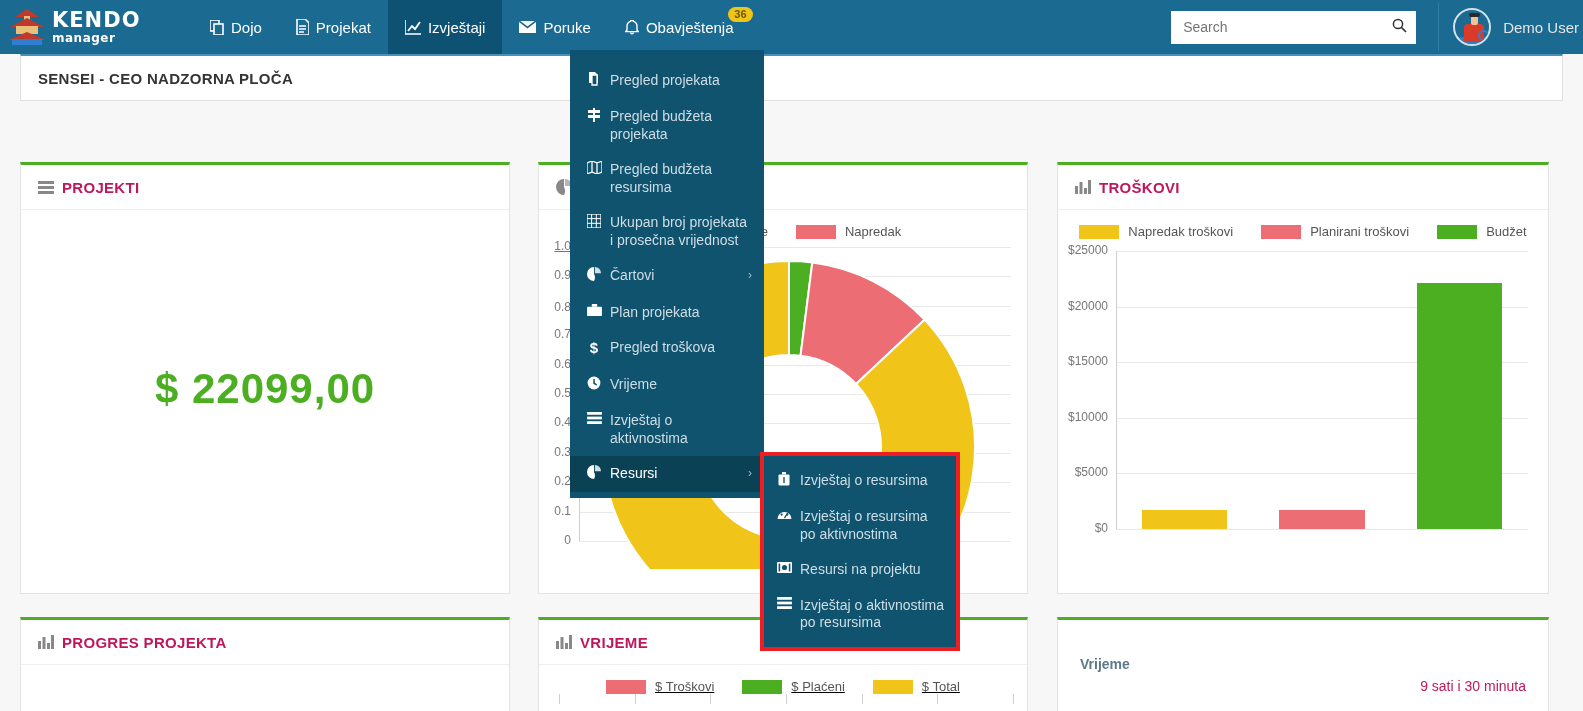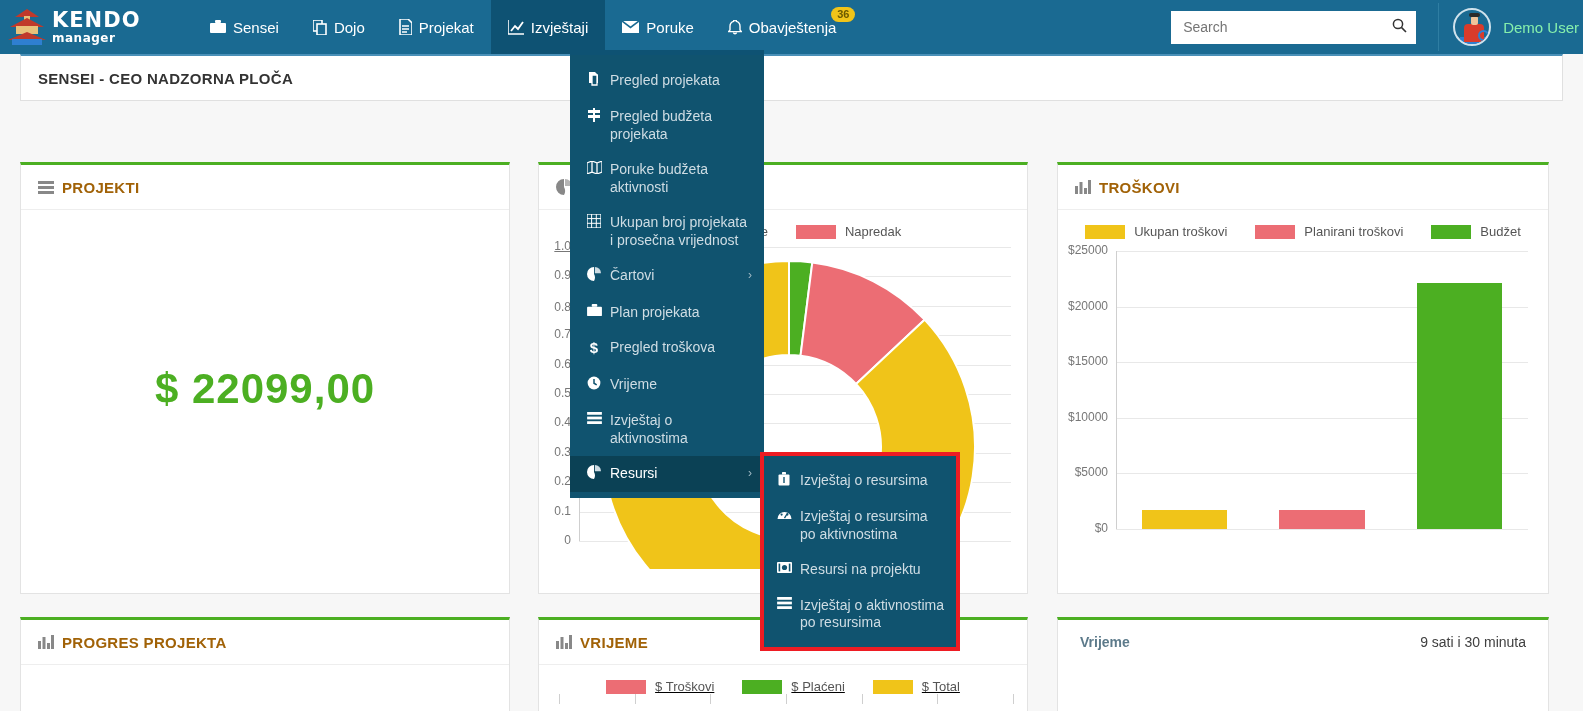--- a/index.html
+++ b/index.html
@@ -69,21 +69,21 @@
   .avatar {
     width: 38px; height: 38px; border-radius: 50%;
     background: #1a6a92; border: 2px solid #cfe2ec;
     position: relative; overflow: hidden; flex: 0 0 auto;
   }
   .av-body { position:absolute; left:9px; top:14px; width:20px; height:18px; background:#d93b2b; border-radius:4px 4px 0 0;}
   .av-head { position:absolute; left:16px; top:6px; width:7px; height:9px; background:#f0c39a; border-radius:2px;}
   .av-hat  { position:absolute; left:14px; top:3px; width:11px; height:4px; background:#2b2b2b; border-radius:2px;}
   .av-base { position:absolute; left:5px; top:27px; width:28px; height:9px; background:#2f7fd0;}
   .av-circ { position:absolute; left:23px; top:20px; width:11px; height:11px; border:2px solid #2f7fd0; border-radius:50%;}
-  #username { color: #86efac; font-size: 15px; margin-left: 12px; white-space: nowrap; padding-right: 4px;}
+  #username { color: #e5e5e5; font-size: 15px; margin-left: 12px; white-space: nowrap; padding-right: 4px;}
 
   
   #titlebar {
     position: absolute; top: 54px; left: 20px;
     width: 1543px; height: 47px;
     background: #ffffff; border: 1px solid #e0e0e0; border-top: 2px solid #4a90b8;
     display: flex; align-items: center; padding-left: 17px;
   }
   #titlebar .t {
     font-size: 15px; font-weight: bold; color: #333; letter-spacing: 0.3px;
@@ -92,21 +92,21 @@
   
   .card {
     position: absolute; background: #fff;
     border: 1px solid #e3e3e3; border-top: 3px solid #4caf22;
   }
   .card-head {
     height: 45px; display: flex; align-items: center;
     padding-left: 17px; border-bottom: 1px solid #eee; gap: 8px;
   }
   .card-head .ch-icon { color: #777; font-size: 15px; display:inline-flex; }
-  .card-head .ch-title { font-size: 15px; font-weight: bold; color: #a16207; letter-spacing:.3px; }
+  .card-head .ch-title { font-size: 15px; font-weight: bold; color: #be185d; letter-spacing:.3px; }
   .card-body { position: relative; }
 
   #card-projekti   { left: 20px;   top: 162px; width: 490px;  height: 432px; }
   #card-pie        { left: 538px;  top: 162px; width: 490px;  height: 432px; }
   #card-troskovi   { left: 1057px; top: 162px; width: 492px;  height: 432px; }
   #card-progres    { left: 20px;   top: 617px; width: 490px;  height: 220px; }
   #card-vrijeme    { left: 538px;  top: 617px; width: 490px;  height: 220px; }
   #card-zdravlje   { left: 1057px; top: 617px; width: 492px;  height: 220px; }
 
   .bignum {
@@ -125,21 +125,21 @@
   .chart-area { position: relative; }
   .ytick { position: absolute; font-size: 12px; color: #777; text-align: right; }
   .gridline { position: absolute; height: 1px; background: #e8e8e8; }
   .axisline { position: absolute; background: #cfcfcf; }
   .bar { position: absolute; bottom: 0; }
 
   
   .hrow { display:flex; justify-content: space-between; align-items:center;
           padding: 14px 22px 0 22px; }
   .hrow .k { font-size: 14px; font-weight: bold; color: #5c7a8a; }
-  .hrow .v { font-size: 14px; color: #404040; }
+  .hrow .v { font-size: 14px; color: #be185d; margin-top: 44px; }
 
   
   #dropdown {
     position: absolute; left: 570px; top: 54px; width: 194px;
     background: #10536f; z-index: 50; padding: 9px 0 6px 0;
   }
   .dd-item {
     display: flex; align-items: flex-start; gap: 8px;
     padding: 9px 14px 9px 16px; color: #cfdde4; font-size: 14px;
     line-height: 1.25; cursor: pointer; position: relative;
@@ -179,29 +179,20 @@
       <div class="logo-text">
         <span class="logo-kendo">KENDO</span>
         <span class="logo-manager">manager</span>
       </div>
     </div>
   </div>
 
   <div id="mainmenu">
 
 
-    <div class="nav-item">
-      <span class="ni">
-        <svg width="16" height="14" viewBox="0 0 16 14">
-            <rect x="5" y="0" width="6" height="3" rx="1" fill="#fff"></rect>
-            <rect x="0" y="3" width="16" height="10" rx="1" fill="#fff"></rect>
-          </svg>
-      </span>
-      <span>Sensei</span>
-    </div>
 
     <div class="nav-item">
       <span class="ni">
         <svg width="14" height="15" viewBox="0 0 14 15">
             <rect x="0" y="0" width="9" height="11" fill="none" stroke="#fff" stroke-width="1.6"></rect>
             <rect x="4" y="4" width="9" height="11" fill="#1a6a92" stroke="#fff" stroke-width="1.6"></rect>
           </svg>
       </span>
       <span>Dojo</span>
     </div>
@@ -355,21 +346,21 @@
           <rect x="9" y="8" width="3" height="6" fill="#888"></rect>
           <rect x="13" y="0" width="3" height="14" fill="#888"></rect>
         </svg>
     </span>
     <span class="ch-title">TROŠKOVI</span>
   </div>
   <div class="card-body" style="height:383px;">
     <div class="legend">
       <div class="item">
         <span class="sw" style="background:#f0c419"></span>
-        <span class="lb">Ukupan troškovi</span>
+        <span class="lb">Napredak troškovi</span>
       </div>
       <div class="item">
         <span class="sw" style="background:#ec6d74"></span>
         <span class="lb">Planirani troškovi</span>
       </div>
       <div class="item">
         <span class="sw" style="background:#4caf22"></span>
         <span class="lb">Budžet</span>
       </div>
     </div>
@@ -480,21 +471,21 @@
     </span>
     <span class="dl">Pregled budžeta projekata</span>
   </div>
 
   <div class="dd-item">
     <span class="di">
       <svg width="15" height="13" viewBox="0 0 15 13">
           <path d="M0 2l5-2v11l-5 2zM5 0l5 2v11L5 11zM10 2l5-2v11l-5 2z" fill="none" stroke="#fff" stroke-width="1.3"></path>
         </svg>
     </span>
-    <span class="dl">Poruke budžeta aktivnosti</span>
+    <span class="dl">Pregled budžeta resursima</span>
   </div>
 
   <div class="dd-item">
     <span class="di">
       <svg width="14" height="14" viewBox="0 0 14 14">
           <rect x="0" y="0" width="14" height="14" fill="none" stroke="#fff" stroke-width="1.3"></rect>
           <path d="M0 4.6h14M0 9.3h14M4.6 0v14M9.3 0v14" stroke="#fff" stroke-width="1"></path>
         </svg>
     </span>
     <span class="dl">Ukupan broj projekata i prosečna vrijednost</span>

